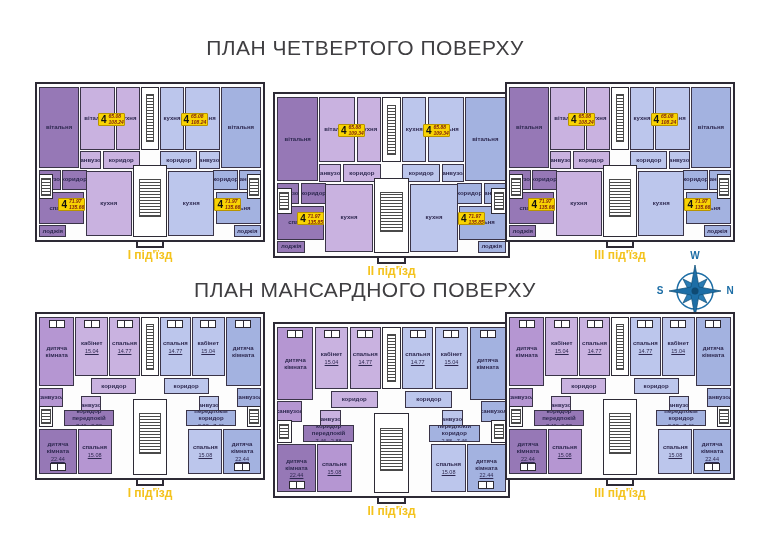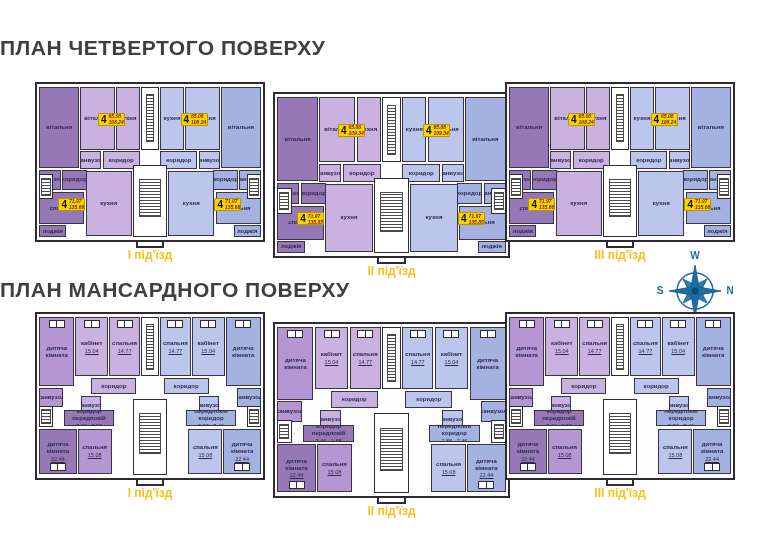--- a/index.html
+++ b/index.html
@@ -1,18 +1,18 @@
 <!DOCTYPE html>
 <html><head>
 <meta charset="utf-8">
 <style>
   *{box-sizing:border-box;margin:0;padding:0}
   html,body{width:763px;height:540px}
   body{position:relative;background:#ffffff;font-family:"Liberation Sans",sans-serif;overflow:hidden}
-  .plan-title{position:absolute;left:0;width:730px;font-weight:bold;
+  .plan-title{position:absolute;left:0;width:730px;text-align:center;font-weight:normal;
     font-size:21px;letter-spacing:.5px;color:#3f3e41}
   #title-fourth{top:36px}
   #title-mansard{top:278px}
   .section{position:absolute;border:2px solid #2d2a35;background:#fdfdfd}
   .room{position:absolute;border:1px solid #3a3448;display:flex;flex-direction:column;
     align-items:center;justify-content:center;text-align:center;overflow:hidden;padding:1px}
   .room .rl{font-size:6px;line-height:1.15;color:#2e2950;font-weight:bold}
   .room .ra{font-size:5.5px;color:#2e2950;text-decoration:underline;margin-top:1px;white-space:pre}
   .win{position:absolute;left:50%;transform:translateX(-50%);width:16px;height:8px;
     border:1.5px solid #2d2a35;background:#fff;display:flex}

